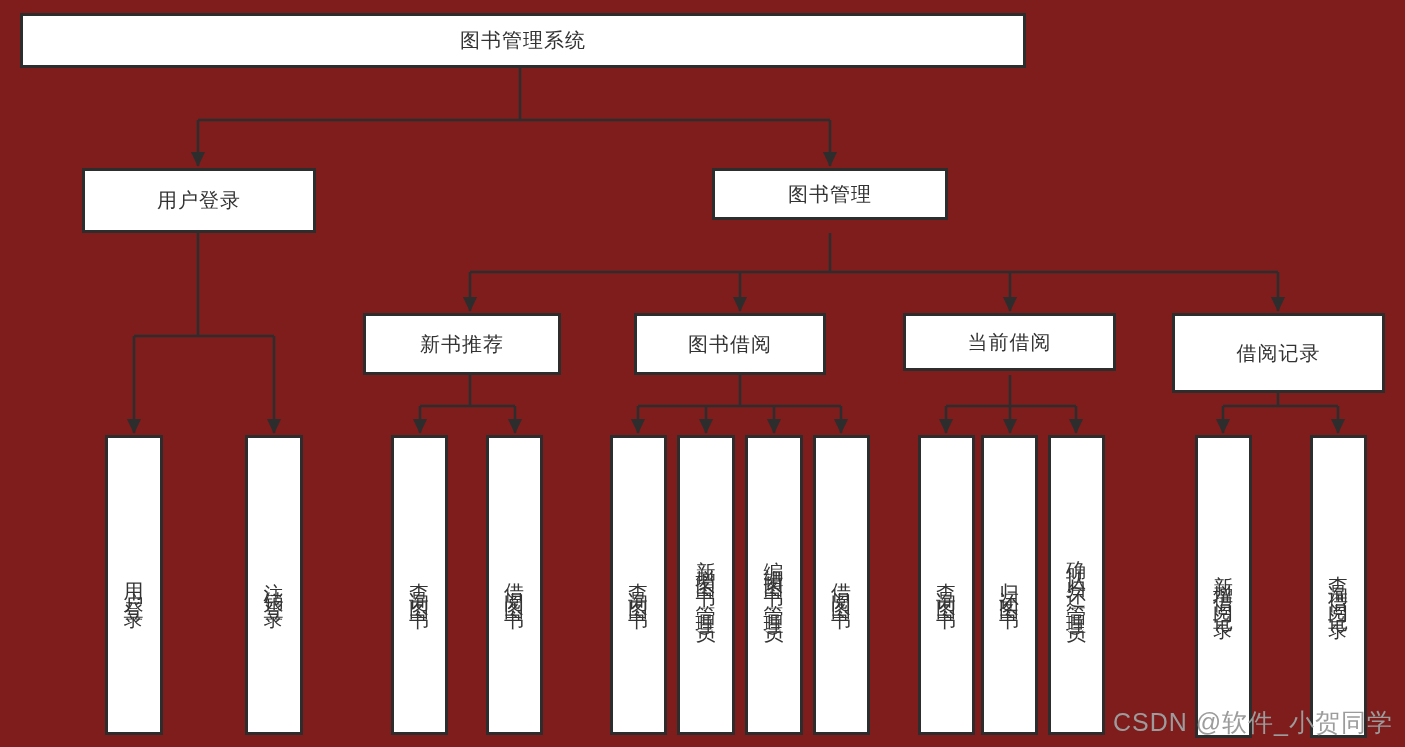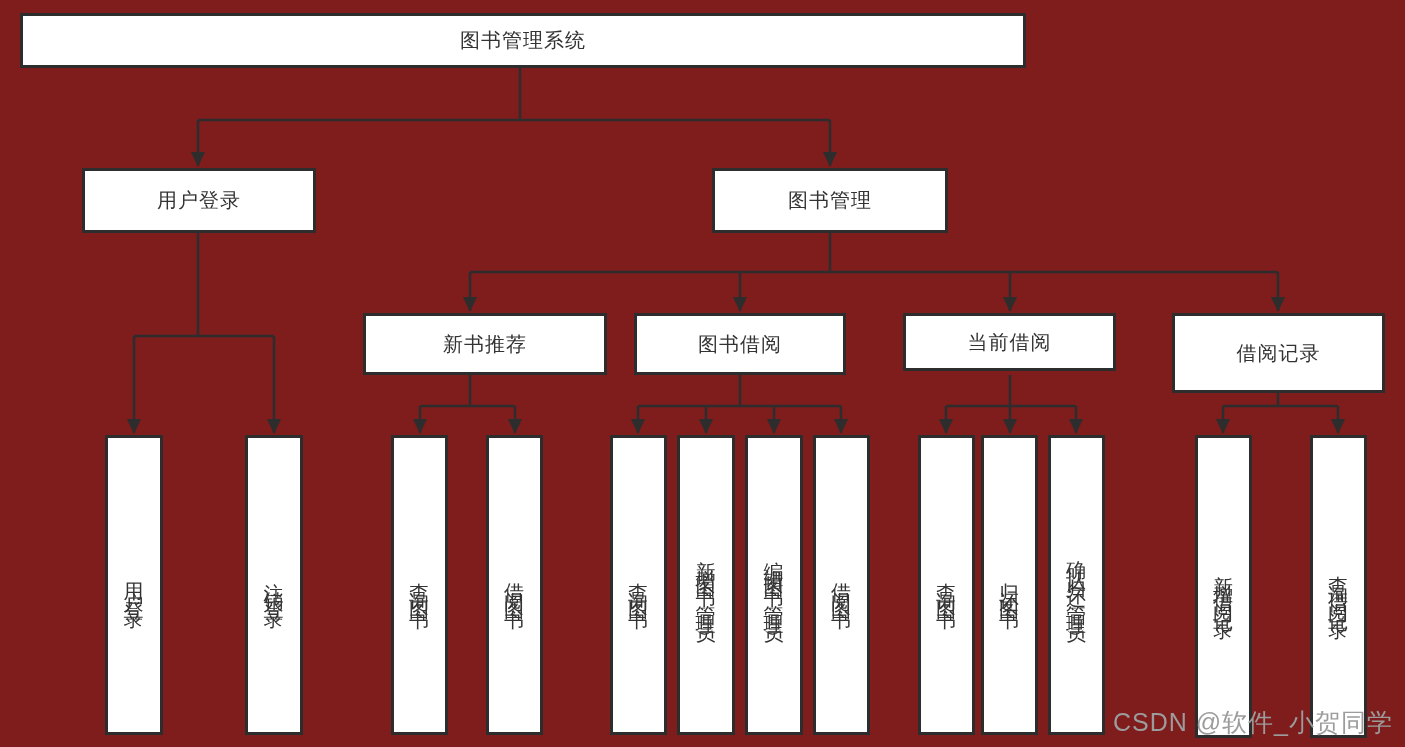--- a/index.html
+++ b/index.html
@@ -69,28 +69,28 @@
     <line x1="1338" y1="406" x2="1338" y2="433" stroke="#2d2d2d" stroke-width="2.5" marker-end="url(#arrow)"></line>
   </svg>
 
   <div class="node hnode" style="left:20px;top:13px;width:1006px;height:55px">
     <span>图书管理系统</span>
   </div>
 
   <div class="node hnode" style="left:82px;top:168px;width:234px;height:65px">
     <span>用户登录</span>
   </div>
-  <div class="node hnode" style="left:712px;top:168px;width:236px;height:65px">
+  <div class="node hnode" style="left:712px;top:168px;width:236px;height:52px">
     <span>图书管理</span>
   </div>
 
-  <div class="node hnode" style="left:363px;top:313px;width:244px;height:62px">
+  <div class="node hnode" style="left:363px;top:313px;width:198px;height:62px">
     <span>新书推荐</span>
   </div>
-  <div class="node hnode" style="left:634px;top:313px;width:212px;height:62px">
+  <div class="node hnode" style="left:634px;top:313px;width:192px;height:62px">
     <span>图书借阅</span>
   </div>
   <div class="node hnode" style="left:903px;top:313px;width:213px;height:58px">
     <span>当前借阅</span>
   </div>
   <div class="node hnode" style="left:1172px;top:313px;width:213px;height:80px">
     <span>借阅记录</span>
   </div>
 
   <div class="node leaf" style="left:105px;top:435px;width:58px;height:300px">

